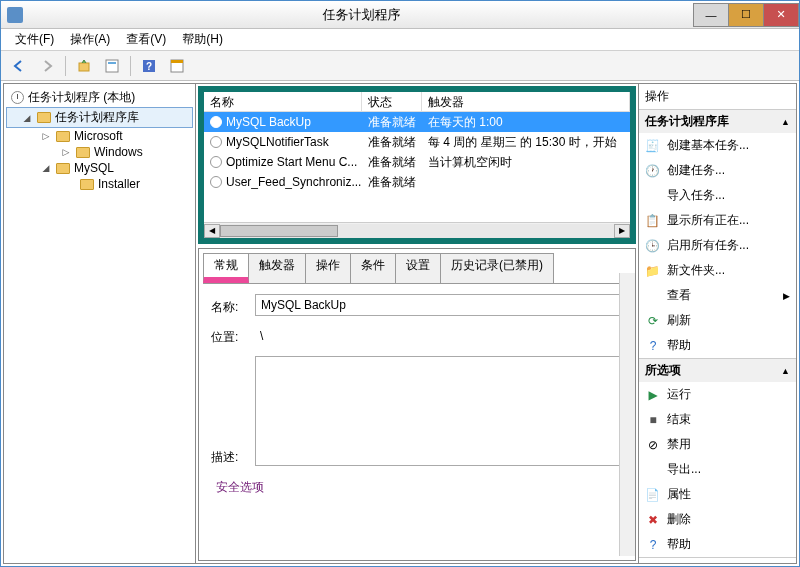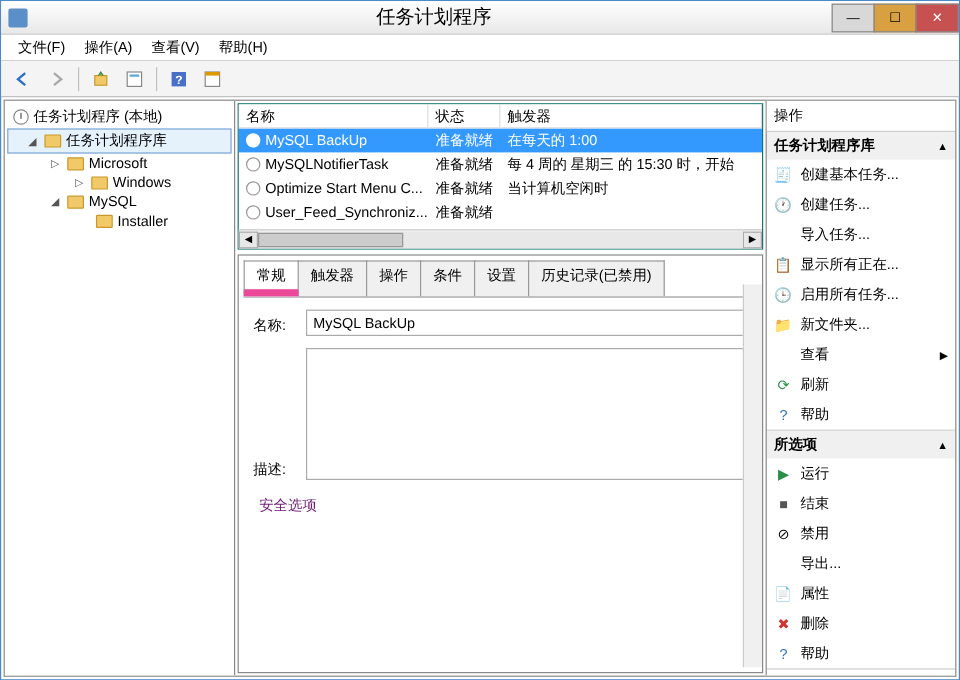--- a/index.html
+++ b/index.html
@@ -1,20 +1,20 @@
 <!DOCTYPE html>
 <html><head>
 <meta charset="utf-8">
 <style>
 * { box-sizing: border-box; margin: 0; padding: 0; }
 body { font-family: "Microsoft YaHei", "Segoe UI", sans-serif; font-size: 12px; background: #c8c8c8; width: 800px; height: 567px; overflow: hidden; }
 .window { width: 800px; height: 567px; background: #fff; border: 1px solid #4a8ac9; display: flex; flex-direction: column; }
 .titlebar { height: 28px; background: linear-gradient(#fff,#e8e8e8); display: flex; align-items: center; border-bottom: 1px solid #c0c0c0; }
 .title-icon { width: 16px; height: 16px; margin: 0 6px; background: #5a8fc7; border-radius: 2px; }
-.title-text { flex: 1; text-align: center; font-size: 16px; }
+.title-text { flex: 1; text-align: center; font-size: 13px; }
 .win-buttons { display: flex; }
 .win-btn { width: 36px; height: 24px; display: flex; align-items: center; justify-content: center; border: 1px solid #888; margin-left: -1px; font-size: 11px; background: #d8d8d8; cursor: pointer; }
 .win-btn.min { background: #d8d8d8; }
 .win-btn.max { background: #d8a040; }
 .win-btn.close { background: #c75050; color: #fff; }
 .menubar { height: 22px; display: flex; align-items: center; padding: 0 6px; border-bottom: 1px solid #d0d0d0; background: #fff; }
 .menu-item { padding: 16px 8px; cursor: pointer; }
 .toolbar { height: 30px; display: flex; align-items: center; padding: 0 6px; gap: 4px; border-bottom: 1px solid #c0c0c0; background: #f4f4f4; }
 .tool-btn { width: 24px; height: 24px; display: flex; align-items: center; justify-content: center; cursor: pointer; border: 1px solid transparent; }
 .tool-sep { width: 1px; height: 20px; background: #c0c0c0; margin: 0 2px; }
@@ -25,21 +25,21 @@
 .tree-node.indent2 { padding-left: 34px; }
 .tree-node.indent3 { padding-left: 54px; }
 .tree-node.indent4 { padding-left: 70px; }
 .tree-twist { width: 12px; height: 12px; display: inline-flex; align-items: center; justify-content: center; font-size: 9px; color: #555; }
 .tree-icon { width: 16px; height: 14px; margin: 0 3px; display: inline-flex; align-items: center; justify-content: center; }
 .folder-ico { width: 14px; height: 11px; background: #f2c968; border: 1px solid #c99b2b; border-radius: 1px; }
 .sched-ico { width: 13px; height: 13px; border: 1px solid #888; border-radius: 50%; background: #fff; position: relative; }
 .sched-ico::after { content: ''; position: absolute; left: 5px; top: 2px; width: 1px; height: 5px; background: #555; }
 .tree-node.selected { background: #e5f1fb; border: 1px solid #7aa7d7; }
 .mid-panel { flex: 1; display: flex; flex-direction: column; padding: 2px; overflow: hidden; }
-.task-list-wrap { border: 1px solid #0f766e; margin-bottom: 4px; height: 122px; display: flex; flex-direction: column; }
+.task-list-wrap { border: 6px solid #0f766e; margin-bottom: 4px; height: 158px; display: flex; flex-direction: column; }
 .list-header { display: flex; background: #fff; border-bottom: 1px solid #ddd; height: 20px; }
 .list-header .col { border-right: 1px solid #ddd; padding: 2px 6px; font-size: 12px; }
 .col-name { width: 158px; }
 .col-status { width: 60px; }
 .col-trig { flex: 1; }
 .list-body { flex: 1; overflow: hidden; }
 .list-row { display: flex; height: 20px; align-items: center; }
 .list-row.selected { background: #3399ff; color: #fff; }
 .list-row .cell { padding: 0 6px; overflow: hidden; white-space: nowrap; text-overflow: ellipsis; display: flex; align-items: center; }
 .cell.name { width: 158px; }
@@ -232,20 +232,24 @@
           <div class="tab">条件</div>
           <div class="tab">设置</div>
           <div class="tab">历史记录(已禁用)</div>
         </div>
         <div class="tab-content">
           <div class="field-row">
             <div class="field-label">名称:</div>
             <div class="field-input">MySQL BackUp</div>
           </div>
           <div class="field-row">
+            <div class="field-label">位置:</div>
+            <div class="field-value">\</div>
+          </div>
+          <div class="field-row">
             <div class="field-label">描述:</div>
             <div class="field-input desc-area"></div>
           </div>
           <div class="field-row">
             <div class="field-value" style="color:#701a75">安全选项</div>
           </div>
         </div>
         <div class="vscroll-r"></div>
       </div>
     </div>

